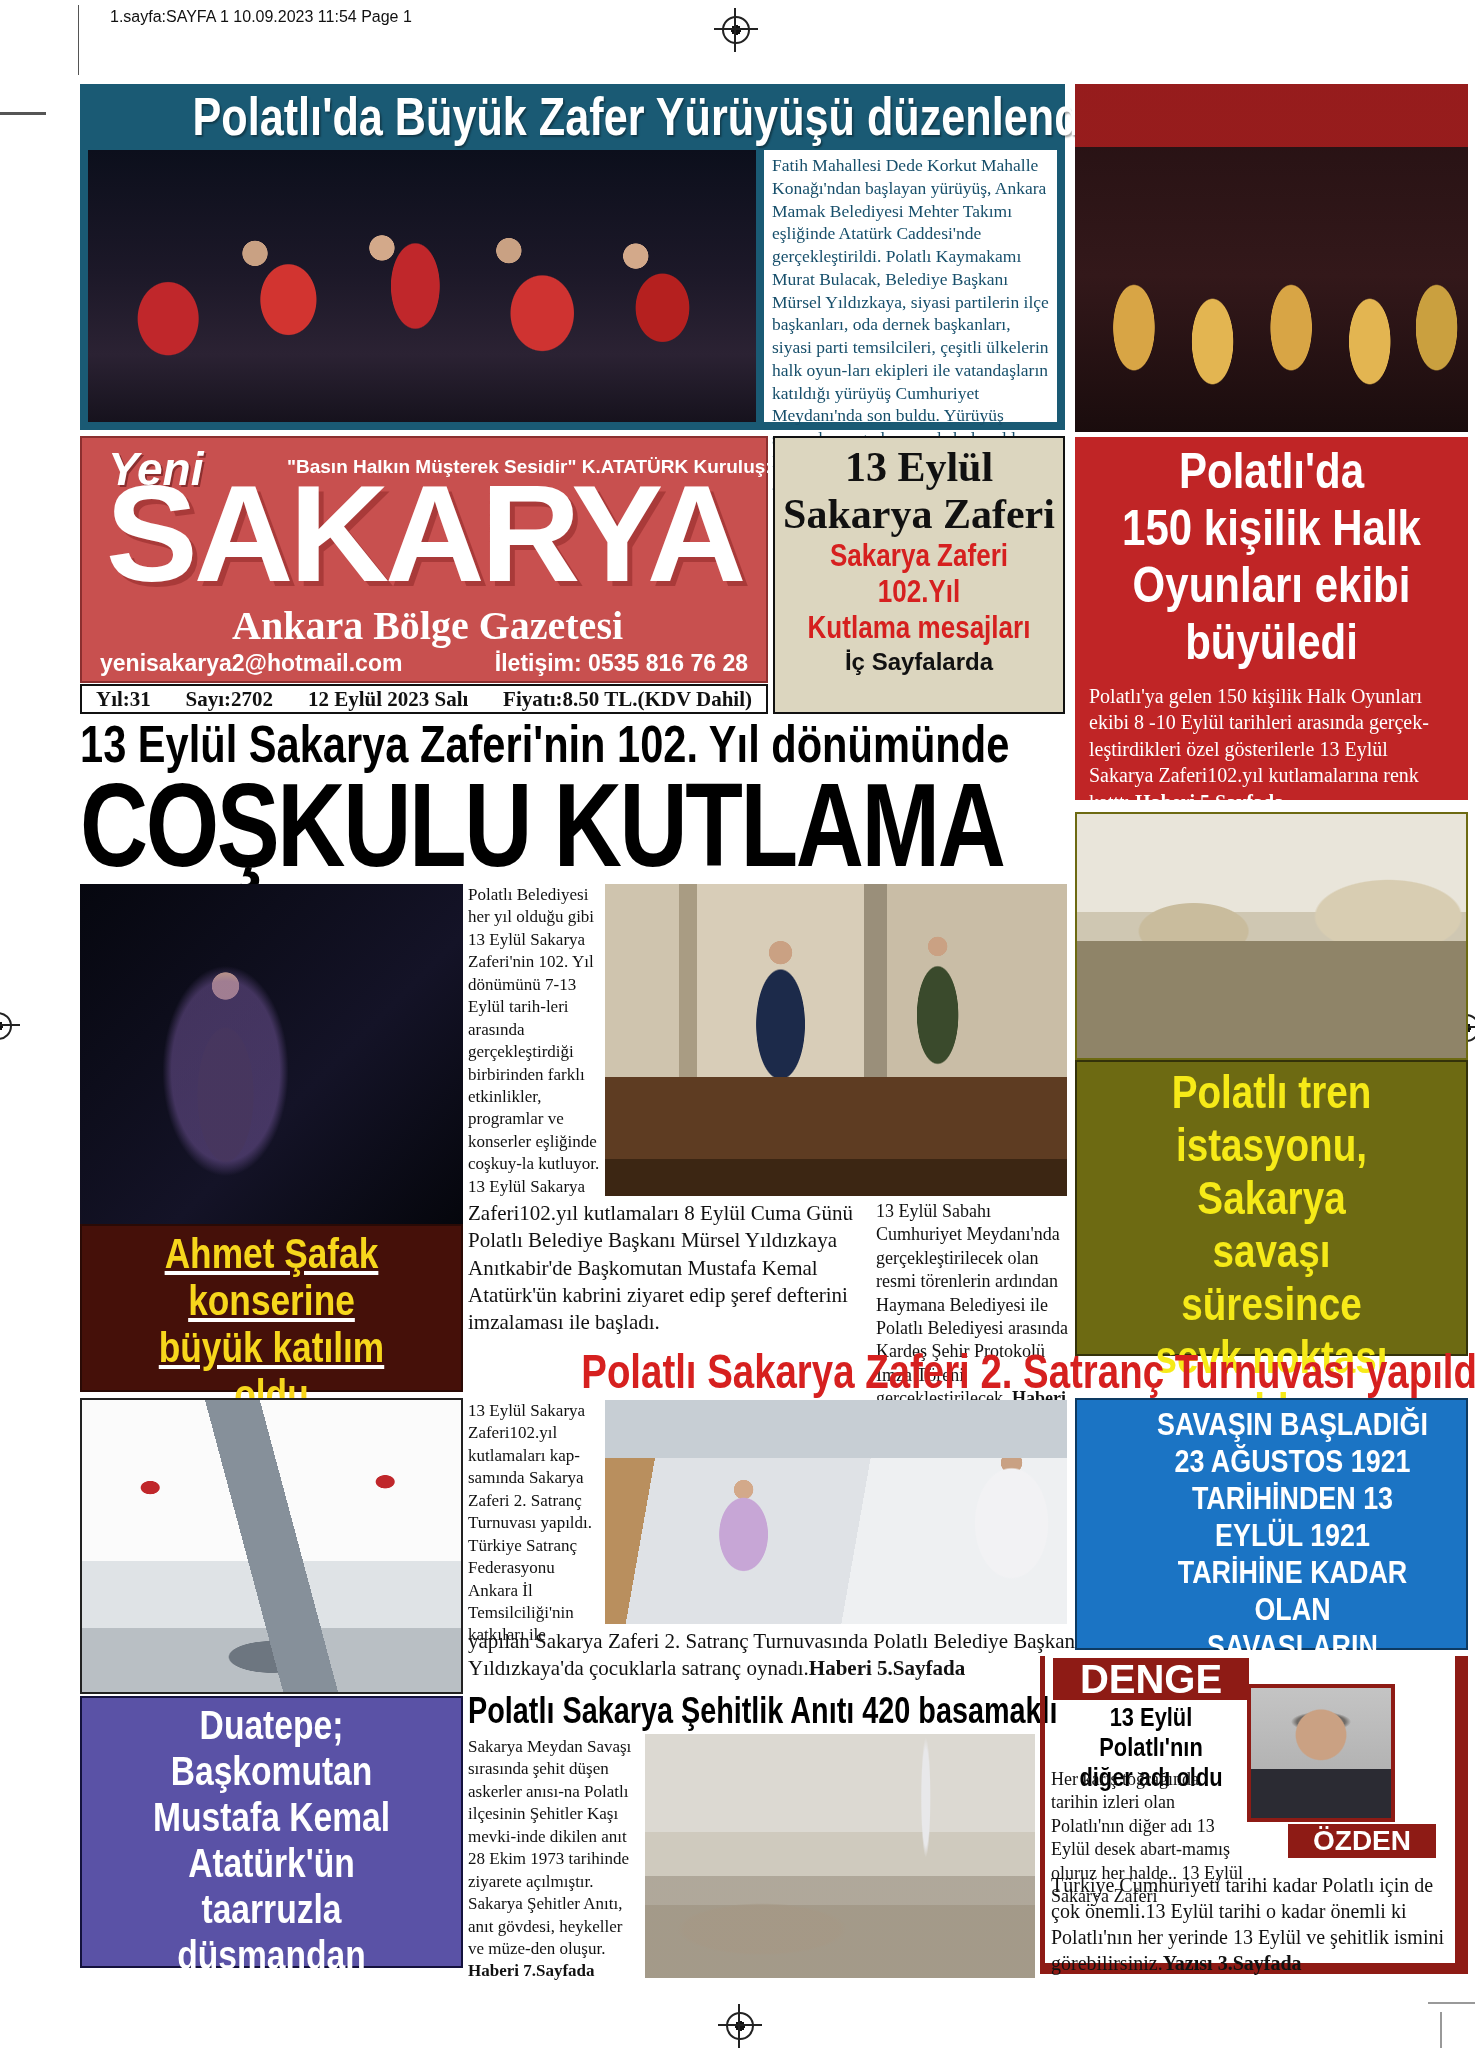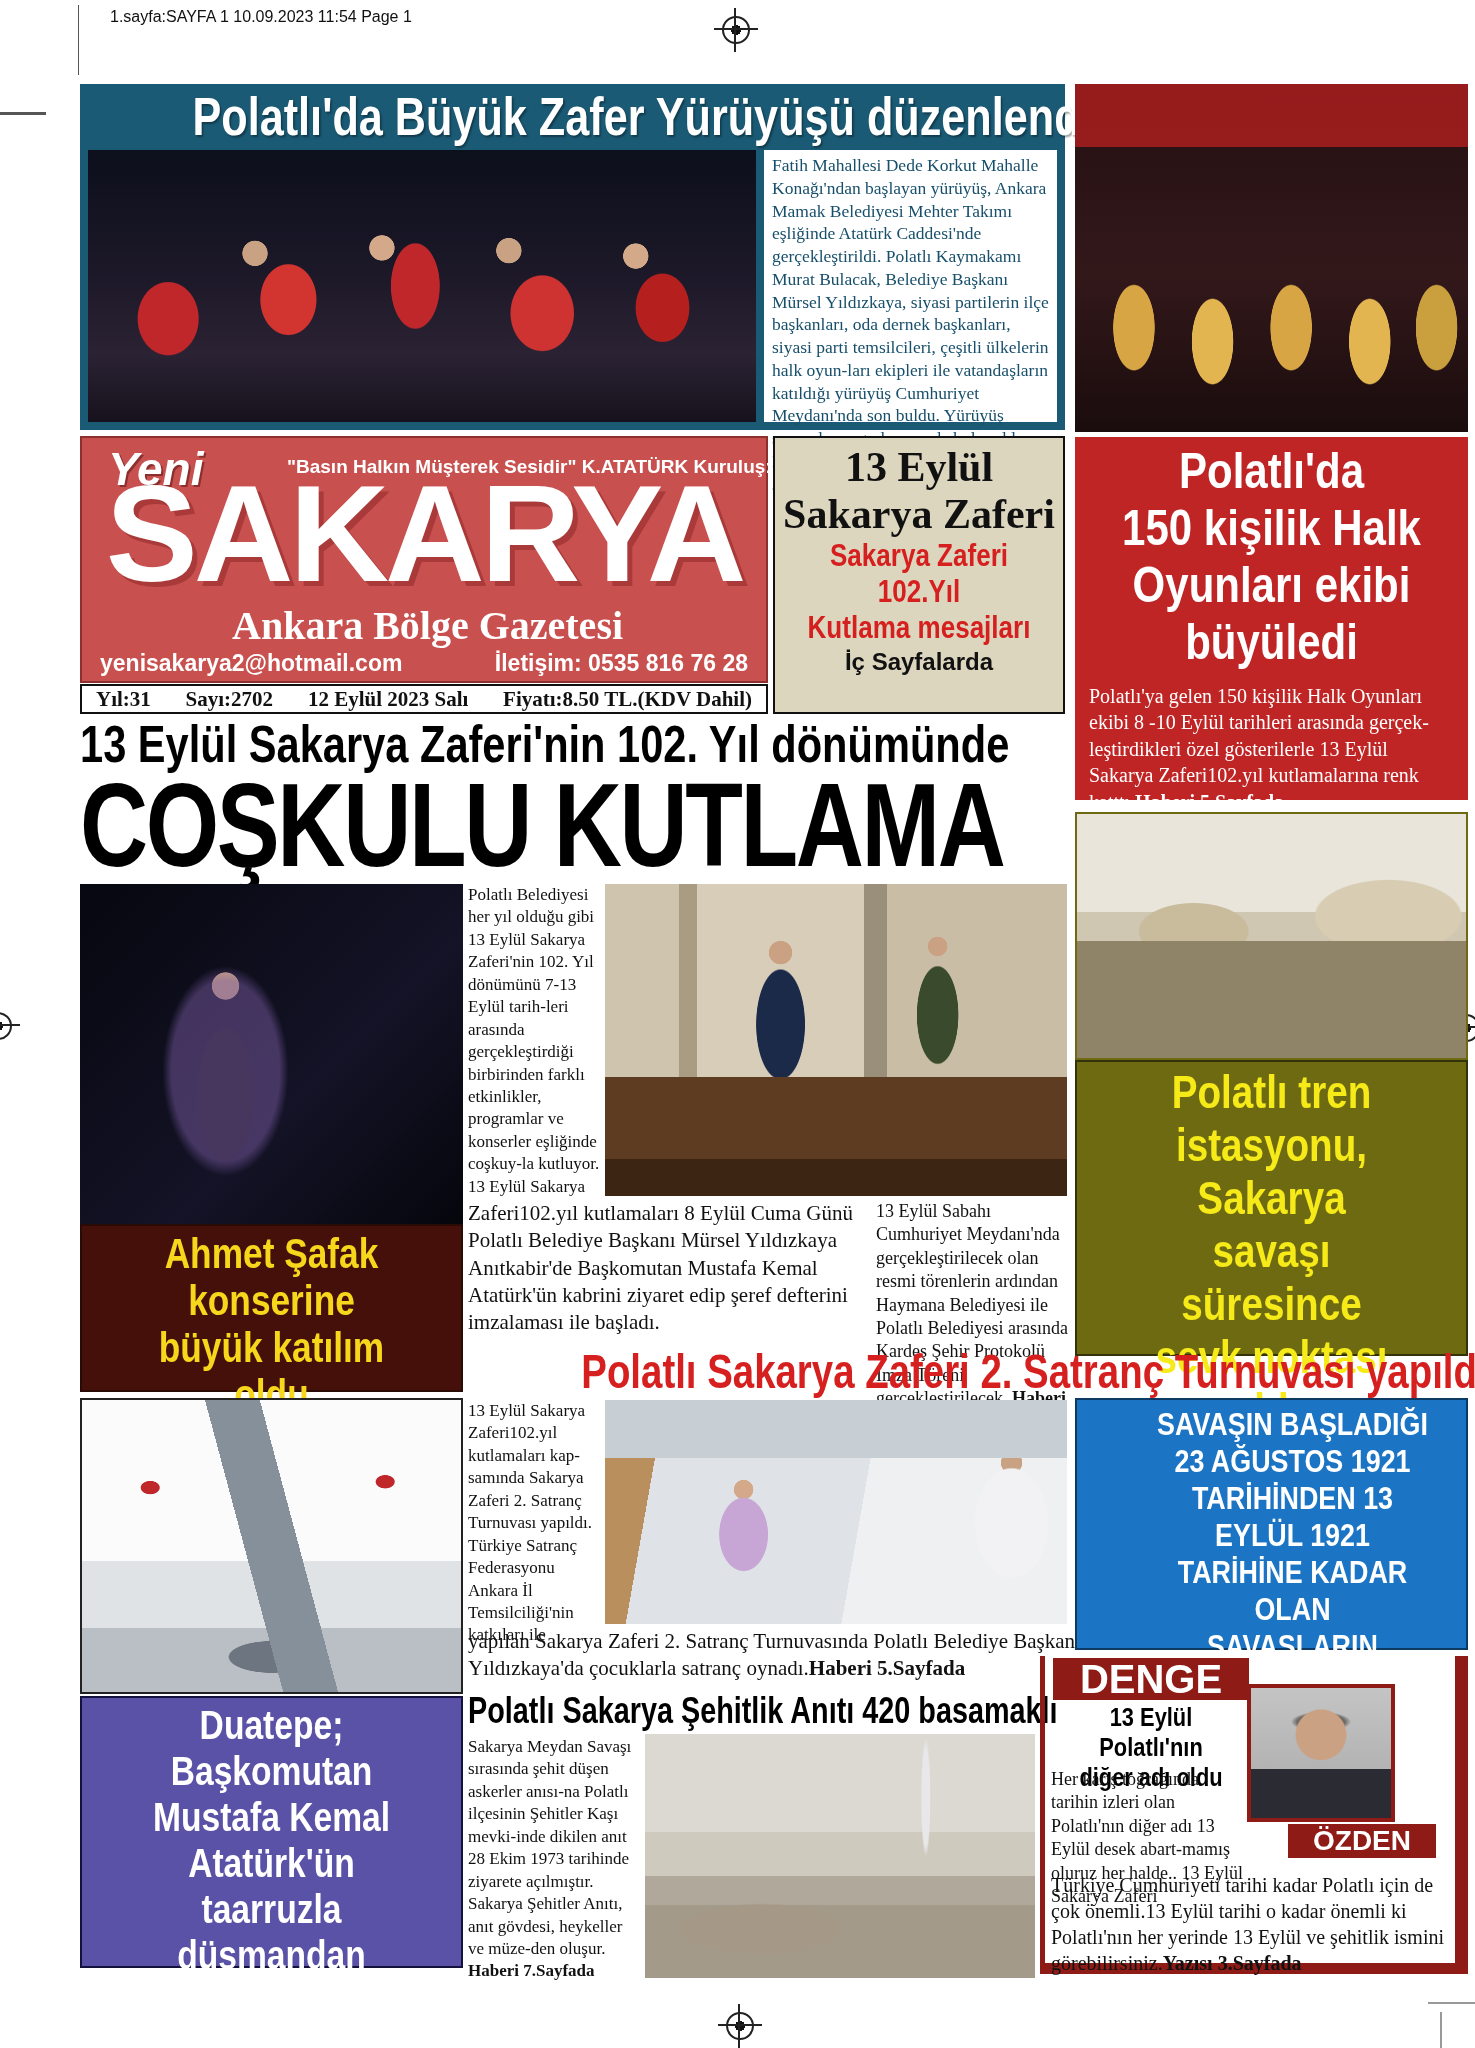--- a/index.html
+++ b/index.html
@@ -101,21 +101,21 @@
   .mlow1{left:468px;top:1200px;width:398px;height:150px;font-size:21px;line-height:1.3;}
   .mlow2{left:876px;top:1200px;width:192px;height:150px;font-size:18px;line-height:1.3;}
   
   .photo-concert{left:80px;top:884px;width:383px;height:340px;
     background:
       radial-gradient(ellipse 90px 150px at 38% 55%,rgba(120,90,160,.5) 0 60%,transparent 70%),
       radial-gradient(circle 14px at 38% 30%,#c9a183 0 95%,transparent),
       radial-gradient(ellipse 46px 110px at 38% 62%,#15121c 0 60%,transparent 62%),
       linear-gradient(135deg,#06070f 0%,#141327 60%,#05060c 100%);}
   .concert-box{left:80px;top:1224px;width:383px;height:168px;background:#451009;color:#fff;
-               box-sizing:border-box;padding:4px 12px;border:2px solid #2a0a05;}
+               box-sizing:border-box;padding:4px 12px;border:2px solid #2a0a05;text-decoration:underline;}
   .concert-box .hl{color:#f7d71c;font-size:42px;line-height:47px;text-align:center;}
   .concert-box .bd{font-size:19px;line-height:1.3;margin-top:5px;}
   
   .chess-banner{left:468px;top:1350px;width:1000px;height:44px;text-align:center;
                 color:#d6201f;font-size:48px;line-height:44px;}
   .ccol1{left:468px;top:1400px;width:135px;height:225px;font-size:17px;line-height:1.32;}
   .photo-chess{left:605px;top:1400px;width:462px;height:224px;
     background:
       linear-gradient(180deg,#c7ced4 0 26%,transparent 26%),
       radial-gradient(ellipse 60px 90px at 88% 55%,#f2f2f4 0 60%,transparent 62%),

